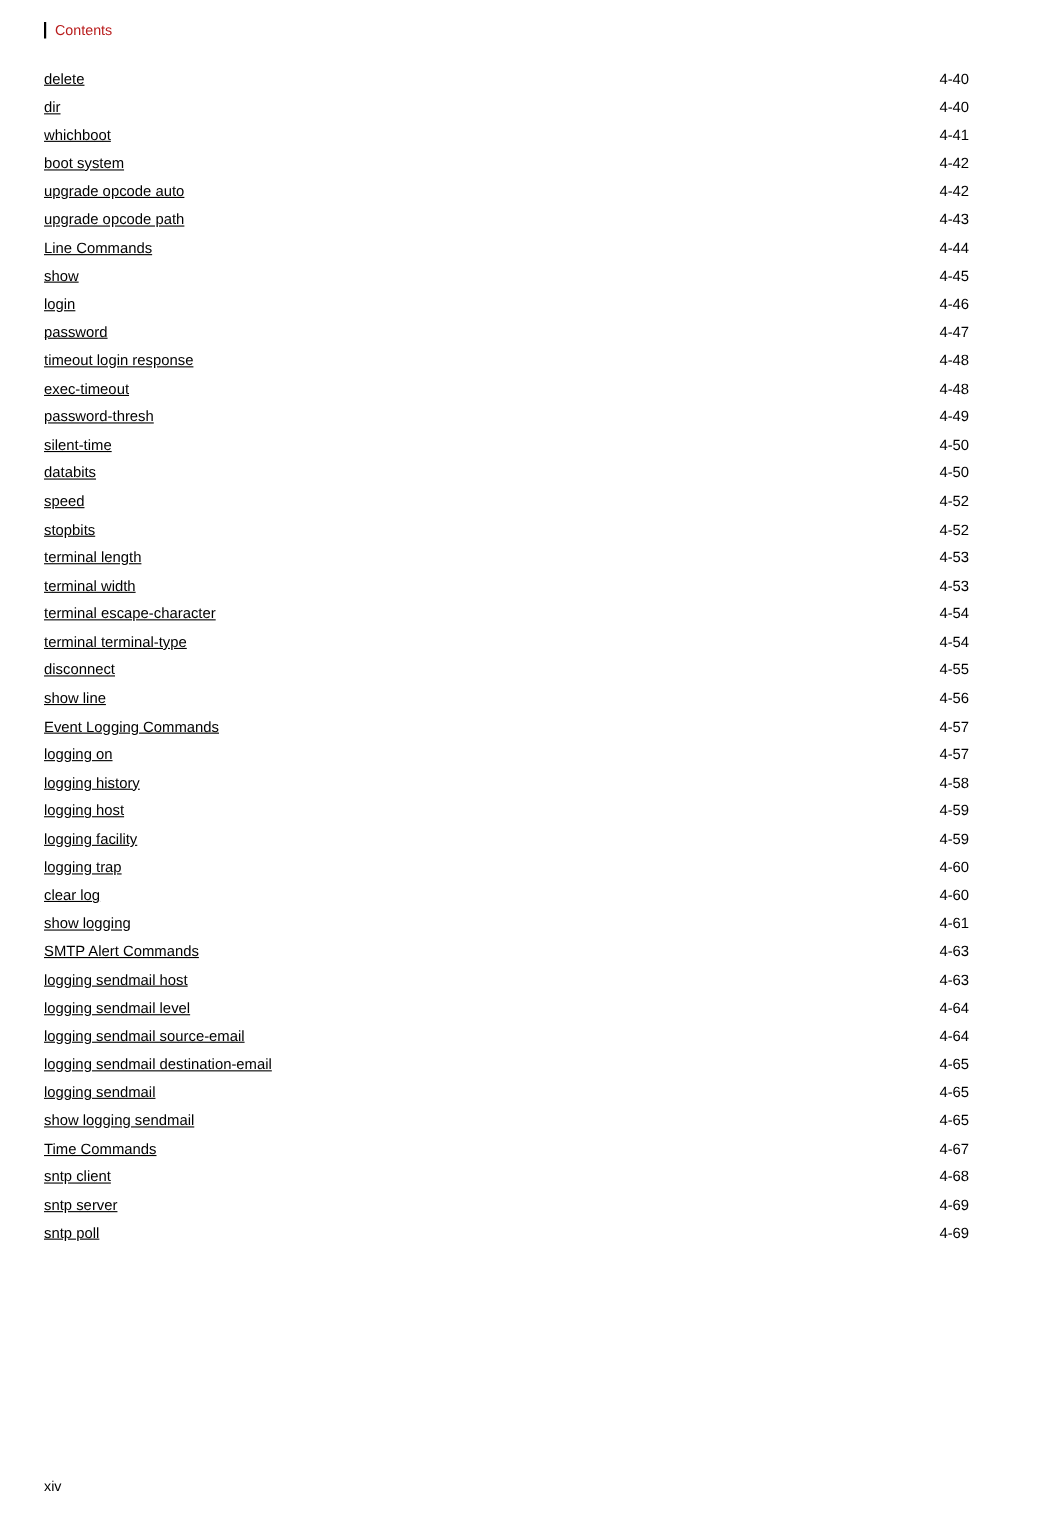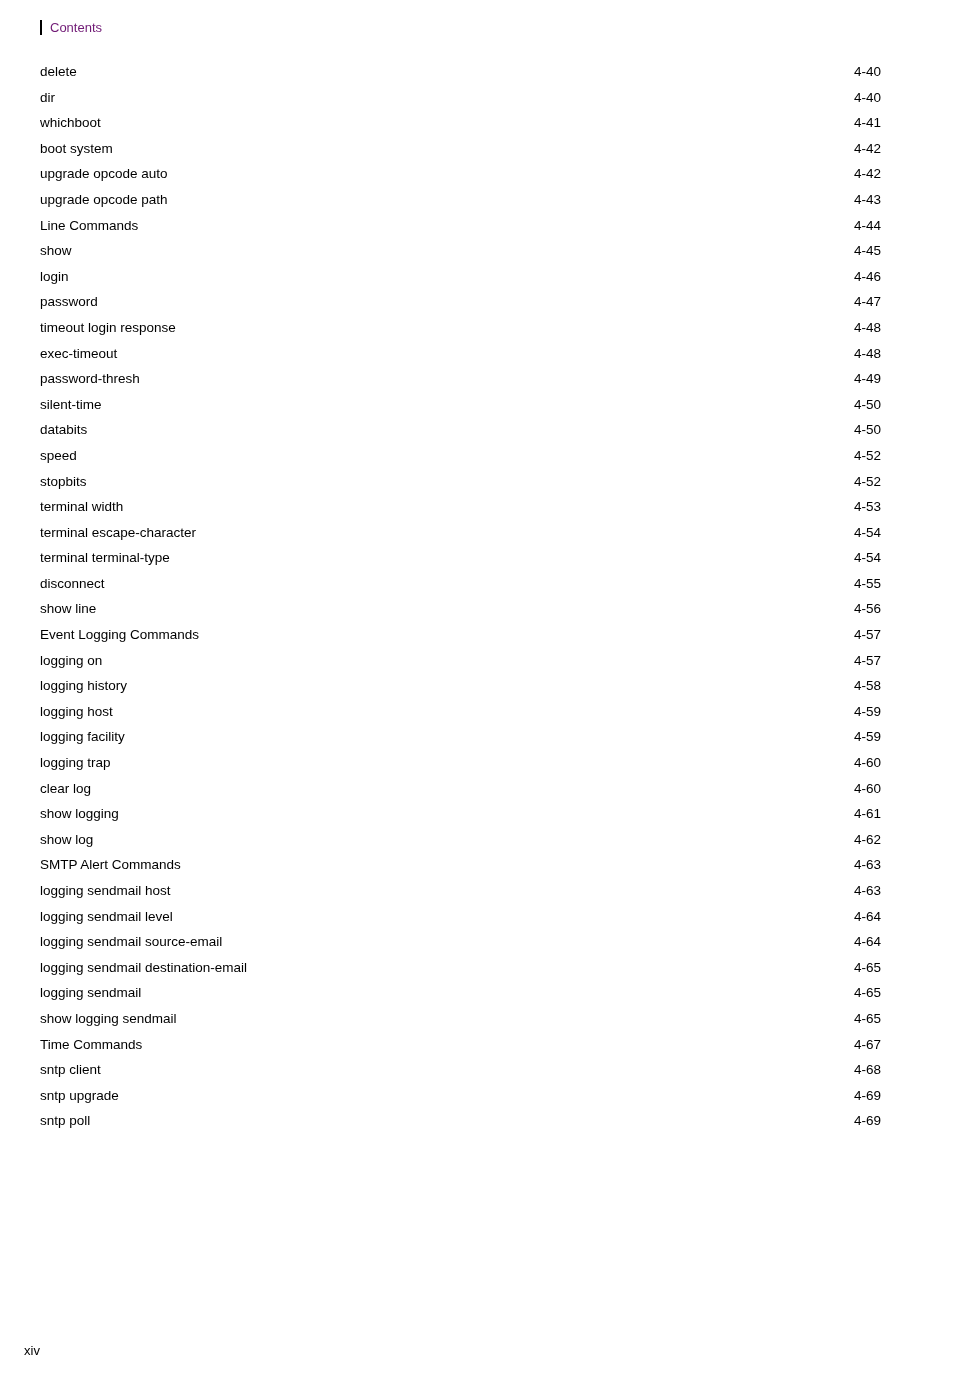--- a/index.html
+++ b/index.html
@@ -18,50 +18,51 @@
     }
     .header {
       display: flex;
       align-items: center;
       margin-bottom: 24px;
       border-left: 2px solid #000;
       padding-left: 8px;
     }
     .header-title {
       font-size: 13px;
-      color: #701a75;
+      color: #b91c1c;
     }
     .toc-table {
       width: 100%;
       border-collapse: collapse;
     }
     .toc-table tr td {
       padding: 2px 0;
       font-size: 13.5px;
       line-height: 1.6;
     }
     .toc-table tr td:first-child {
       padding-left: 0;
+      text-decoration: underline;
     }
     .toc-table tr td:last-child {
       text-align: left;
       white-space: nowrap;
       width: 60px;
     }
     .entry-indent1 td:first-child {
       padding-left: 40px;
     }
     .section-heading td:first-child {
       padding-left: 0px;
       font-weight: normal;
     }
     .footer {
       position: absolute;
       bottom: 30px;
-      left: 24px;
+      left: 40px;
       font-size: 13px;
     }
   </style>
 </head>
 <body>
 
 <div class="header">
   <span class="header-title">Contents</span>
 </div>
 
@@ -129,20 +130,24 @@
       </tr>
       <tr class="entry-indent1">
         <td>speed</td>
         <td>4-52</td>
       </tr>
       <tr class="entry-indent1">
         <td>stopbits</td>
         <td>4-52</td>
       </tr>
       <tr class="entry-indent1">
+        <td>terminal length</td>
+        <td>4-53</td>
+      </tr>
+      <tr class="entry-indent1">
         <td>terminal width</td>
         <td>4-53</td>
       </tr>
       <tr class="entry-indent1">
         <td>terminal escape-character</td>
         <td>4-54</td>
       </tr>
       <tr class="entry-indent1">
         <td>terminal terminal-type</td>
         <td>4-54</td>
@@ -180,24 +185,20 @@
         <td>4-60</td>
       </tr>
       <tr class="entry-indent1">
         <td>clear log</td>
         <td>4-60</td>
       </tr>
       <tr class="entry-indent1">
         <td>show logging</td>
         <td>4-61</td>
       </tr>
-      <tr class="entry-indent1">
-        <td>show log</td>
-        <td>4-62</td>
-      </tr>
       <tr class="section-heading">
         <td>SMTP Alert Commands</td>
         <td>4-63</td>
       </tr>
       <tr class="entry-indent1">
         <td>logging sendmail host</td>
         <td>4-63</td>
       </tr>
       <tr class="entry-indent1">
         <td>logging sendmail level</td>
@@ -221,21 +222,21 @@
       </tr>
       <tr class="section-heading">
         <td>Time Commands</td>
         <td>4-67</td>
       </tr>
       <tr class="entry-indent1">
         <td>sntp client</td>
         <td>4-68</td>
       </tr>
       <tr class="entry-indent1">
-        <td>sntp upgrade</td>
+        <td>sntp server</td>
         <td>4-69</td>
       </tr>
       <tr class="entry-indent1">
         <td>sntp poll</td>
         <td>4-69</td>
       </tr>
     </tbody>
 </table>
 
 <div class="footer">

